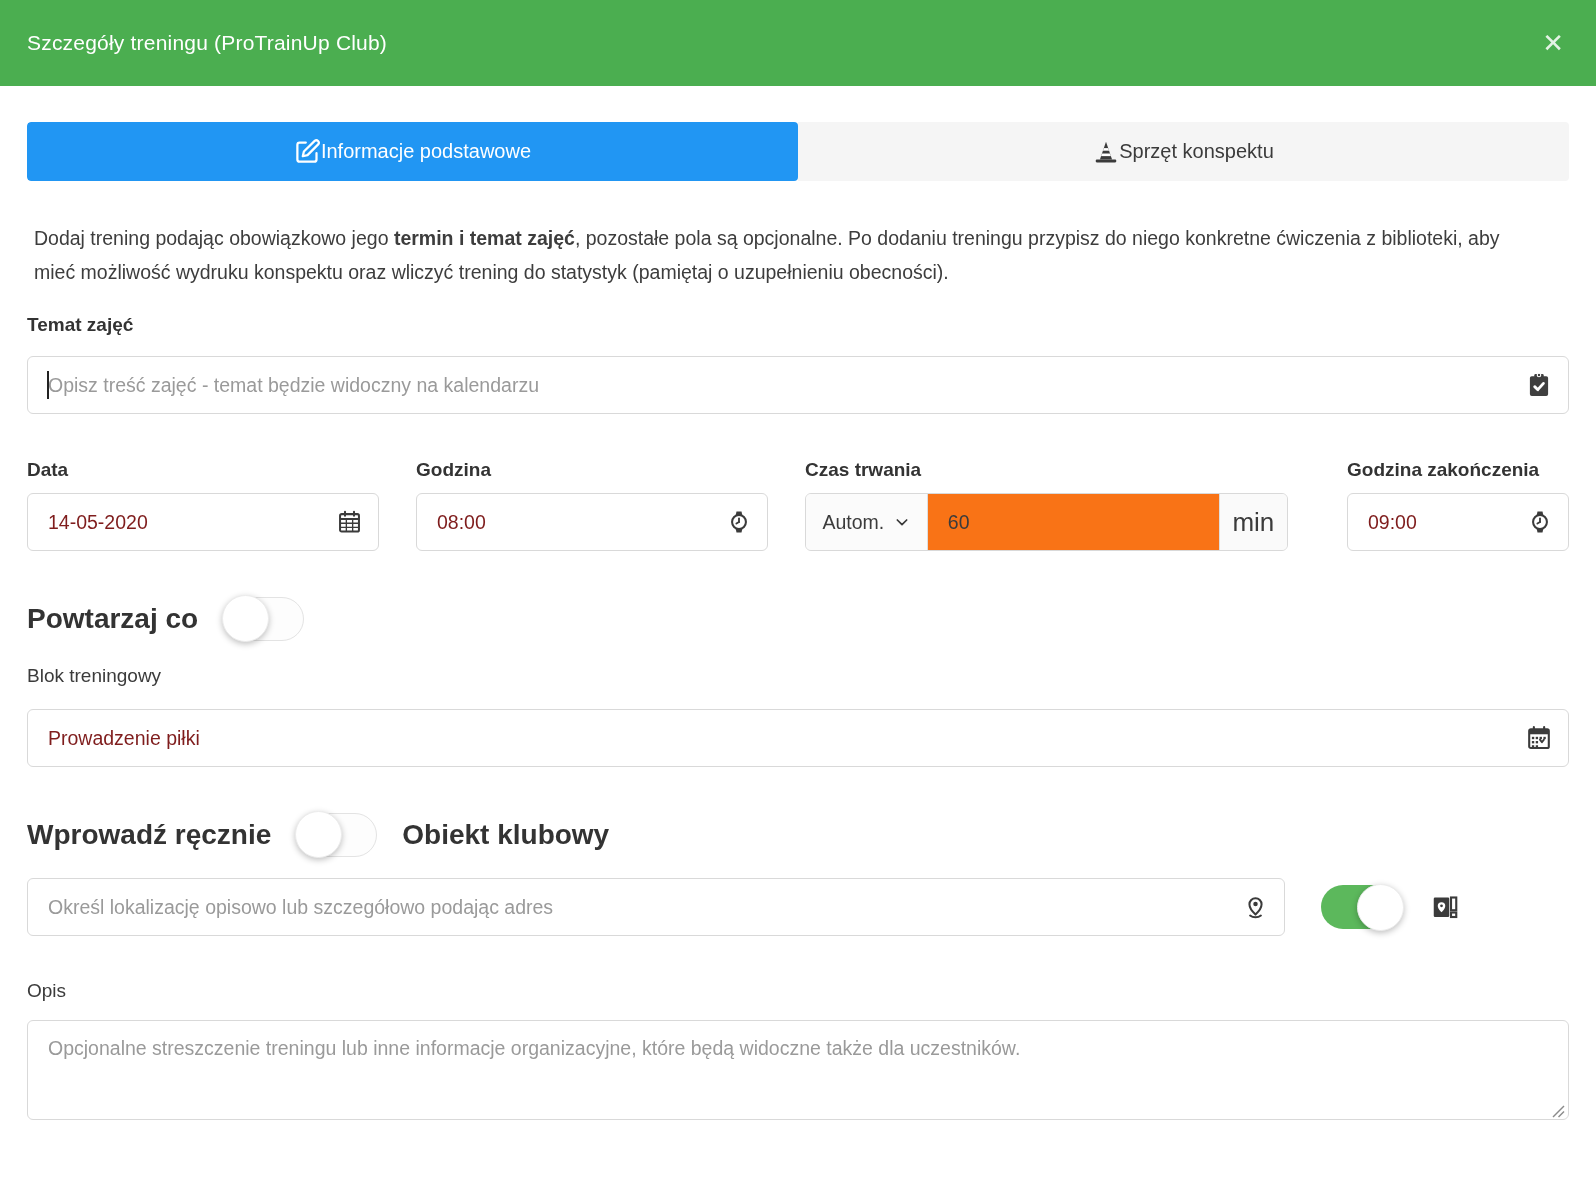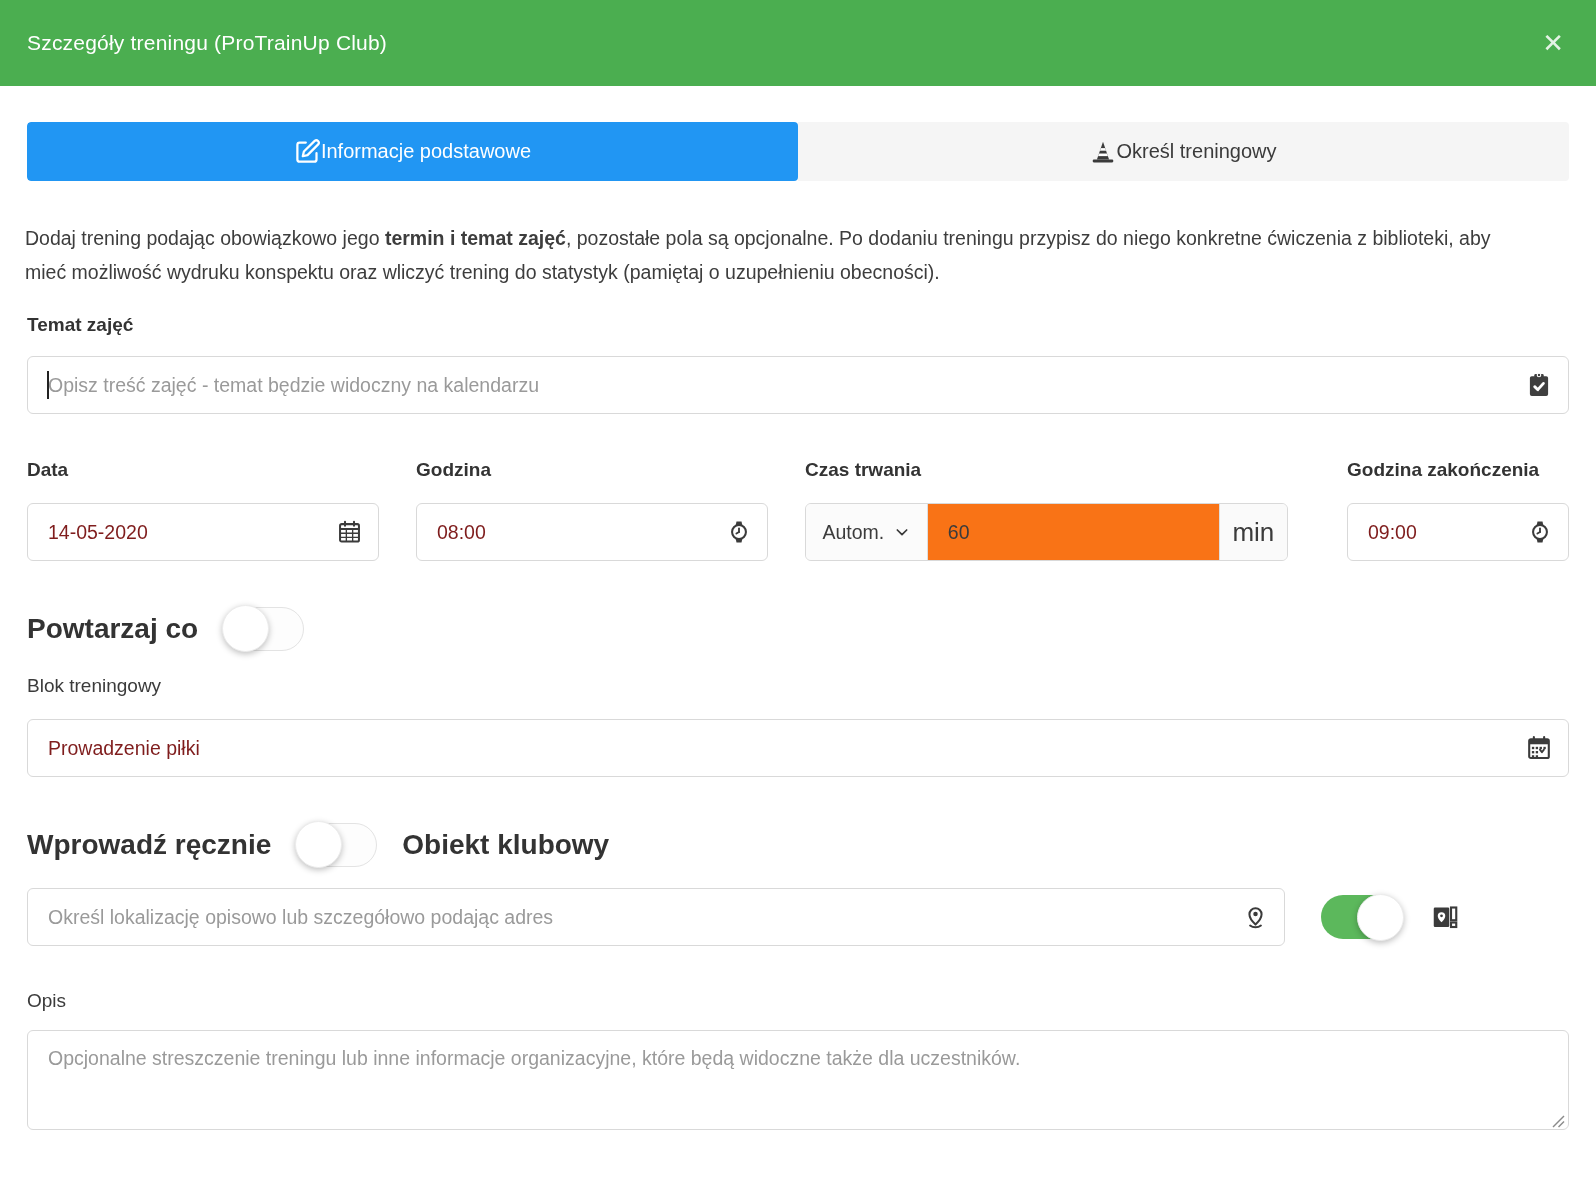--- a/index.html
+++ b/index.html
@@ -16,21 +16,21 @@
     font-weight:400; user-select:none; }
 
   
   .tabs{ margin:36px 27px 0; display:flex; height:59px; border-radius:4px; overflow:hidden; }
   .tab{ flex:1; display:flex; align-items:center; justify-content:center; gap:0;
     background:#f5f5f5; font-size:20px; color:#3b3b3b; cursor:pointer; }
   .tab.active{ background:#2196f3; color:#fff; border-radius:4px; }
   .tab svg{ flex:0 0 auto; }
 
   
-  .intro{ margin:40px 25px 0; max-width:1500px; font-size:19.5px; line-height:34px; color:#3d3d3d; }
+  .intro{ margin:40px 34px 0; max-width:1500px; font-size:19.5px; line-height:34px; color:#3d3d3d; }
   .intro b{ font-weight:700; }
 
   
   .content{ padding:0 27px; }
   .field-label{ font-size:19px; font-weight:700; color:#333; }
   .field-label.regular{ font-weight:400; color:#3b3b3b; }
 
   .input-wrap{ position:relative; }
   .text-input{
     width:100%; height:58px; border:1px solid #d9d9d9; border-radius:6px;
@@ -43,21 +43,21 @@
   .caret{ position:absolute; left:20px; top:15px; width:2px; height:28px; background:#222;
     animation:blink 1.1s steps(1) infinite; }
   @keyframes blink{ 50%{opacity:0;} }
 
   
   .topic-label{ margin-top:25px; }
   .topic-wrap{ margin-top:20px; }
 
   
   .dt-row{ display:flex; margin-top:45px; gap:37px; }
-  .dt-col .field-label{ display:block; margin-bottom:22px; }
+  .dt-col .field-label{ display:block; margin-bottom:12px; }
   .col-date{ width:352px; }
   .col-start{ width:352px; }
   .col-duration{ width:483px; }
   .col-end{ width:222px; flex:0 0 auto; margin-left:auto; }
 
   .duration-group{ display:flex; height:58px; border:1px solid #d9d9d9; border-radius:6px;
     overflow:hidden; background:#fafafa; }
   .duration-mode{ width:152px; display:flex; align-items:center; justify-content:center; gap:10px;
     font-size:19.5px; background:#fbfbfb; border-right:1px solid #dedede; cursor:pointer; }
   .duration-value{ flex:1; border:none; background:#f97316; font-family:inherit;
@@ -119,21 +119,21 @@
       <defs>
           <clipPath id="coneclip">
             <path d="M12 2.5 L17.6 19 H6.4 Z"></path>
           </clipPath>
         </defs>
       <path d="M12 2.5 L17.6 19 H6.4 Z" fill="#3b3b3b"></path>
       <rect x="4" y="8.4" width="16" height="2.4" fill="#fff" clip-path="url(#coneclip)"></rect>
       <rect x="4" y="13.4" width="16" height="2.4" fill="#fff" clip-path="url(#coneclip)"></rect>
       <rect x="2.5" y="19" width="19" height="2.6" rx="1" fill="#3b3b3b"></rect>
     </svg>
-    <span>Określ treningowy</span>
+    <span>Sprzęt konspektu</span>
   </div>
 </div>
 
 <p class="intro"><span>Dodaj trening podając obowiązkowo jego </span><b>termin i temat zajęć</b><span>, pozostałe pola są opcjonalne. Po dodaniu treningu przypisz do niego konkretne ćwiczenia z biblioteki, aby mieć możliwość wydruku konspektu oraz wliczyć trening do statystyk (pamiętaj o uzupełnieniu obecności).</span></p>
 
 <div class="content">
 
   <div class="field-label topic-label">Temat zajęć</div>
   <div class="input-wrap topic-wrap">
     <input class="text-input" type="text" placeholder="Opisz treść zajęć - temat będzie widoczny na kalendarzu" style="">

